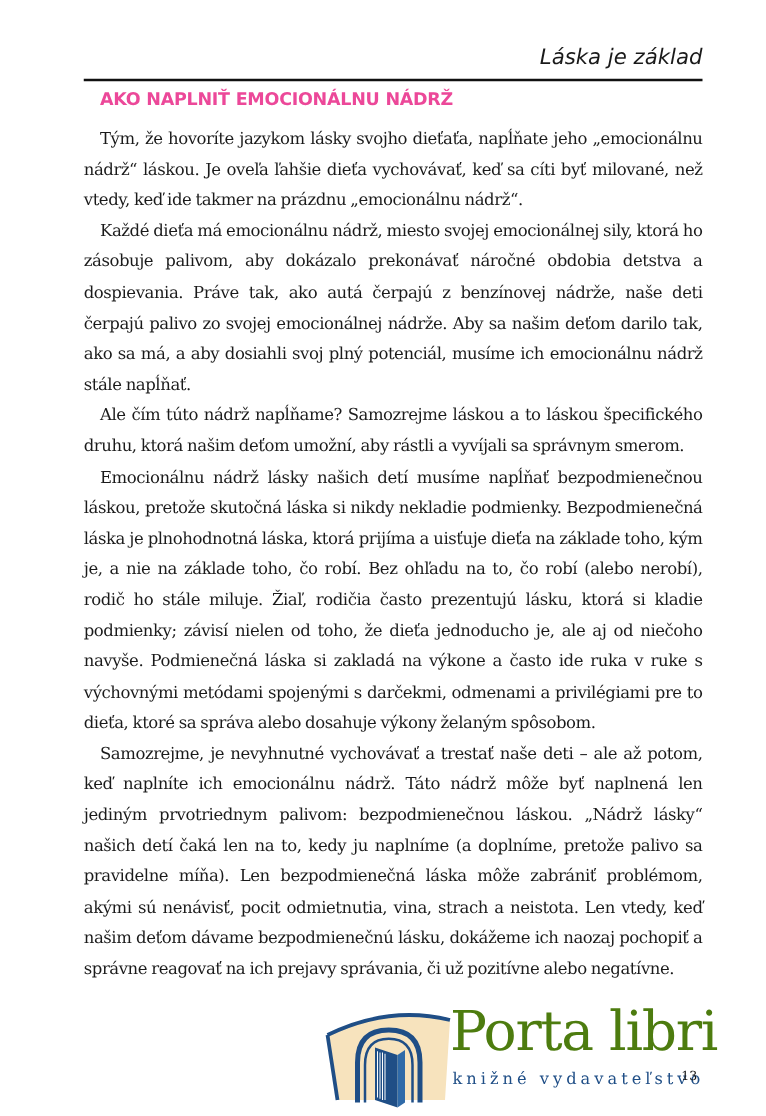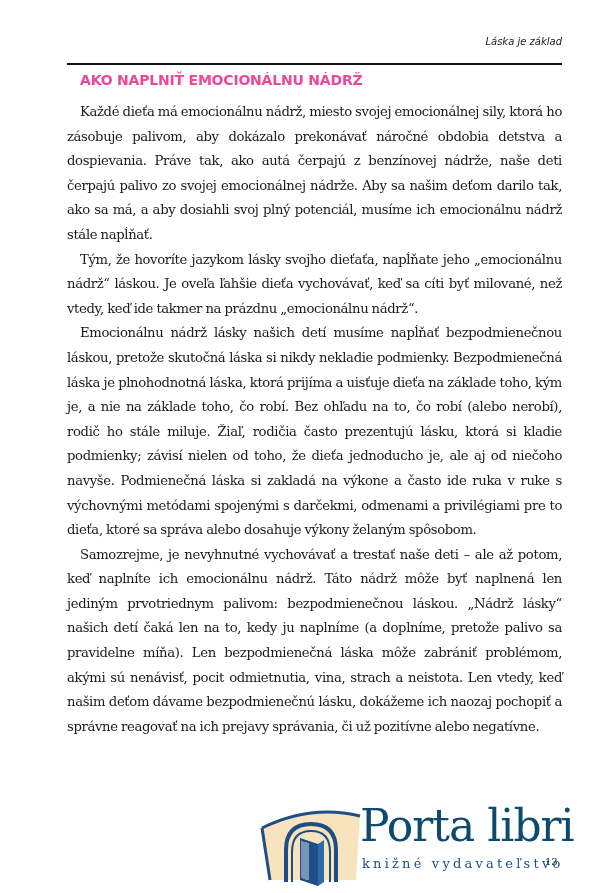--- a/index.html
+++ b/index.html
@@ -1,40 +1,40 @@
 <!DOCTYPE html>
 <html><head>
 <meta charset="utf-8">
 <style>
   html, body { margin: 0; padding: 0; background: #ffffff; }
   body { width: 613px; height: 893px; position: relative; overflow: hidden; }
   .page { position: absolute; left: 0; top: 0; width: 613px; height: 893px; background: #fff; }
   .running-head {
     position: absolute; right: 51px; top: 36px;
     font-family: "DejaVu Sans", sans-serif; font-style: italic;
-    font-size: 10px; color: #1a1a1a; letter-spacing: 0;
+    font-size: 17px; color: #1a1a1a; letter-spacing: 0;
   }
   .rule { position: absolute; left: 67px; top: 63px; width: 495px; height: 1.5px; background: #111; }
   .heading {
     position: absolute; left: 80px; top: 72px;
     font-family: "DejaVu Sans", sans-serif; font-weight: bold;
     font-size: 14px; color: #ec4899; letter-spacing: -0.2px;
   }
   .body-text {
     position: absolute; left: 67px; top: 100px; width: 495px;
     font-family: "DejaVu Serif", serif; font-size: 13.2px;
     line-height: 24.6px; color: #1a1a1a; text-align: justify;
     letter-spacing: -0.35px; word-spacing: -0.5px;
   }
   .body-text p { margin: 0; text-indent: 13px; }
   .logo { position: absolute; left: 256px; top: 808px; width: 330px; height: 80px; }
   .logo-mark { position: absolute; left: 0; top: 0; width: 110px; height: 80px; }
   .logo-name {
     position: absolute; left: 104px; top: -8px;
-    font-family: "DejaVu Serif", serif; font-size: 44px; color: #0c4a6e;
+    font-family: "DejaVu Serif", serif; font-size: 44px; color: #4d7c0f;
     letter-spacing: -1px; white-space: nowrap;
   }
   .logo-tag {
     position: absolute; left: 106px; top: 48px;
     font-family: "DejaVu Serif", serif; font-size: 13px;
     color: #1f4e86; letter-spacing: 3.2px; white-space: nowrap;
   }
   .page-number {
     position: absolute; left: 545px; top: 856px;
     font-family: "DejaVu Serif", serif; font-size: 10px; color: #111;
@@ -43,22 +43,23 @@
 </head>
 <body>
 
 <div class="page">
   <div class="running-head">Láska je základ</div>
   <div class="rule"></div>
 
   <div class="heading">AKO NAPLNIŤ EMOCIONÁLNU NÁDRŽ</div>
 
   <div class="body-text">
+    <p>Tým, že hovoríte jazykom lásky svojho dieťaťa, napĺňate jeho „emocionálnu nádrž“ láskou. Je oveľa ľahšie dieťa vychovávať, keď sa cíti byť milované, než vtedy, keď ide takmer na prázdnu „emocionálnu nádrž“.</p>
     <p>Každé dieťa má emocionálnu nádrž, miesto svojej emocionálnej sily, ktorá ho zásobuje palivom, aby dokázalo prekonávať náročné obdobia detstva a dospievania. Práve tak, ako autá čerpajú z benzínovej nádrže, naše deti čerpajú palivo zo svojej emocionálnej nádrže. Aby sa našim deťom darilo tak, ako sa má, a aby dosiahli svoj plný potenciál, musíme ich emocionálnu nádrž stále napĺňať.</p>
-    <p>Tým, že hovoríte jazykom lásky svojho dieťaťa, napĺňate jeho „emocionálnu nádrž“ láskou. Je oveľa ľahšie dieťa vychovávať, keď sa cíti byť milované, než vtedy, keď ide takmer na prázdnu „emocionálnu nádrž“.</p>
+    <p>Ale čím túto nádrž napĺňame? Samozrejme láskou a to láskou špecifického druhu, ktorá našim deťom umožní, aby rástli a vyvíjali sa správnym smerom.</p>
     <p>Emocionálnu nádrž lásky našich detí musíme napĺňať bezpodmienečnou láskou, pretože skutočná láska si nikdy nekladie podmienky. Bezpodmienečná láska je plnohodnotná láska, ktorá prijíma a uisťuje dieťa na základe toho, kým je, a nie na základe toho, čo robí. Bez ohľadu na to, čo robí (alebo nerobí), rodič ho stále miluje. Žiaľ, rodičia často prezentujú lásku, ktorá si kladie podmienky; závisí nielen od toho, že dieťa jednoducho je, ale aj od niečoho navyše. Podmienečná láska si zakladá na výkone a často ide ruka v ruke s výchovnými metódami spojenými s darčekmi, odmenami a privilégiami pre to dieťa, ktoré sa správa alebo dosahuje výkony želaným spôsobom.</p>
     <p>Samozrejme, je nevyhnutné vychovávať a trestať naše deti – ale až potom, keď naplníte ich emocionálnu nádrž. Táto nádrž môže byť naplnená len jediným prvotriednym palivom: bezpodmienečnou láskou. „Nádrž lásky“ našich detí čaká len na to, kedy ju naplníme (a doplníme, pretože palivo sa pravidelne míňa). Len bezpodmienečná láska môže zabrániť problémom, akými sú nenávisť, pocit odmietnutia, vina, strach a neistota. Len vtedy, keď našim deťom dávame bezpodmienečnú lásku, dokážeme ich naozaj pochopiť a správne reagovať na ich prejavy správania, či už pozitívne alebo negatívne.</p>
   </div>
 
   <div class="logo">
     <svg class="logo-mark" viewBox="0 0 110 80">
       <path d="M6 20 Q55 -4 104 8 L100 72 L14 72 Z" fill="#f7e3bd"></path>
       <path d="M6 20 Q55 -4 104 8" fill="none" stroke="#1f4e86" stroke-width="3"></path>
       <path d="M6 20 L14 72" fill="none" stroke="#1f4e86" stroke-width="3"></path>
       <path d="M30 74 L30 42 Q30 16 55 16 Q80 16 80 42 L80 74" fill="none" stroke="#1f4e86" stroke-width="4"></path>

